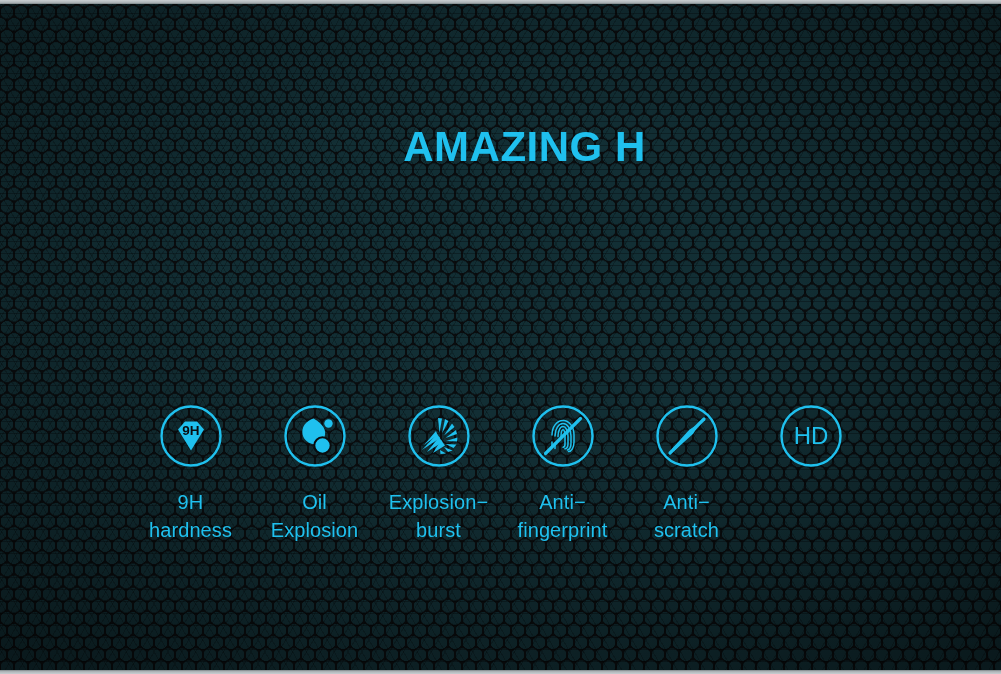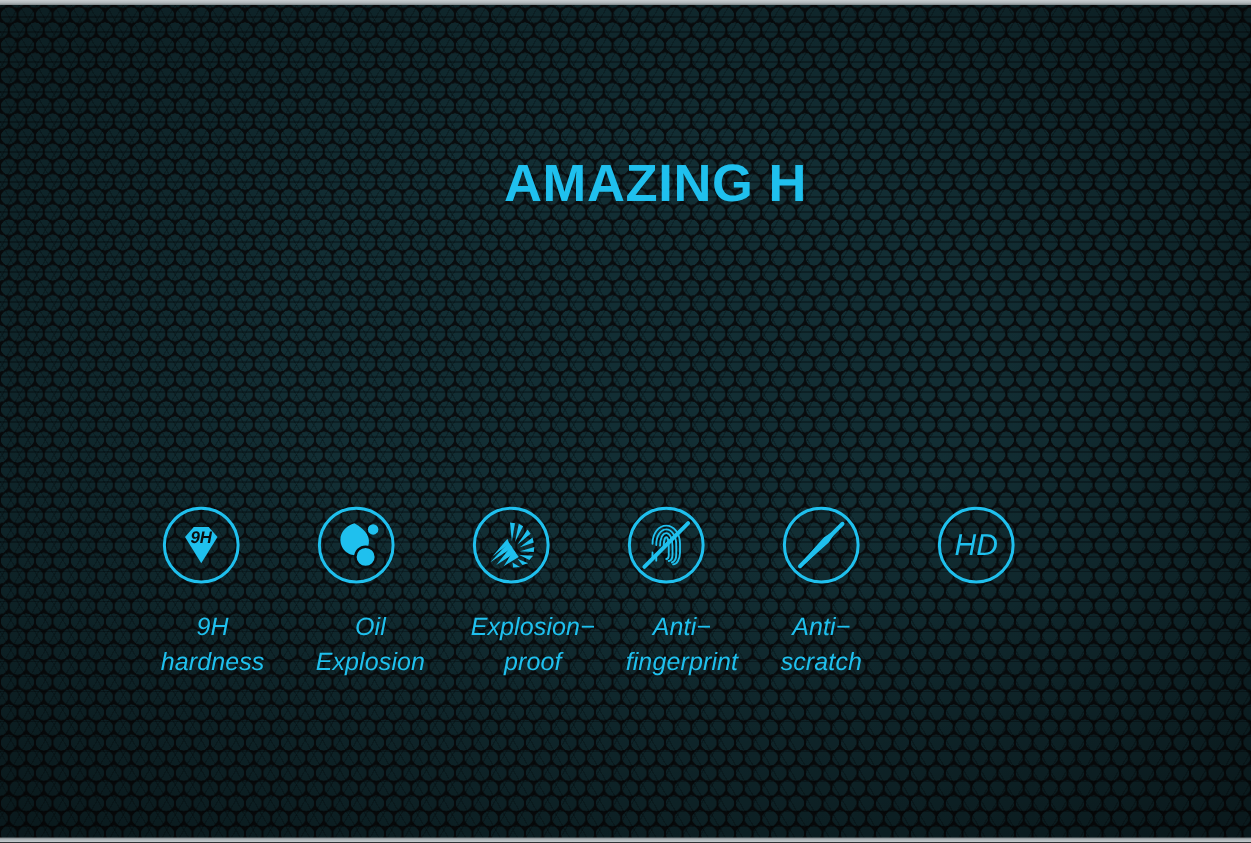--- a/index.html
+++ b/index.html
@@ -105,22 +105,21 @@
     left: 0;
     width: 100%;
     display: flex;
     justify-content: center;
     align-items: flex-start;
   }
   .feature {
     width: 124px;
     display: flex;
     flex-direction: column;
-    align-items: flex-start;
-    font-style: italic;
+    align-items: center;
   }
   .feature-icon {
     width: 64px;
     height: 64px;
     display: block;
   }
   .feature-label {
     margin-top: 20px;
     font-size: 20px;
     color: #1fc0ee;
@@ -182,21 +181,21 @@
             <path d="M35 29.5 L38 15 L41.5 17 Z"></path>
             <path d="M37 31.5 L45 19.5 L47.5 23 Z"></path>
             <path d="M38.5 34 L49 26 L50 30 Z"></path>
             <path d="M39 37 L50.5 33.5 L50 37.5 Z"></path>
             <path d="M38.5 40 L49.5 40.5 L46.5 44 Z"></path>
             <path d="M37 43 L45.5 46.5 L41 48 Z"></path>
             <path d="M33 46 L39 49.5 L33.5 50 Z"></path>
           </g>
         </svg>
         <div class="feature-label">Explosion−
-proof</div>
+burst</div>
       </div>
 
       <div class="feature">
         <svg class="feature-icon" viewBox="0 0 64 64">
           <circle cx="32" cy="32" r="29.5" fill="none" stroke="#1FC0EE" stroke-width="2.4"></circle>
           <g fill="none" stroke="#1FC0EE" stroke-width="1.5" stroke-linecap="round">
             <path d="M21 31 C21 22.7 25.9 16.5 32 16.5 C38.1 16.5 43 22.7 43 31 L43 38 C43 43.5 40.5 47.5 37.5 47.5"></path>
             <path d="M24 32 C24 24.8 27.6 19.5 32 19.5 C36.4 19.5 40 24.8 40 32 L40 39 C40 43 38.6 45.5 36.5 46"></path>
             <path d="M27 32.5 C27 26.8 29.2 22.5 32 22.5 C34.8 22.5 37 26.8 37 32.5 L37 39.5 C37 42.5 35.8 44.5 34 44.8"></path>
             <path d="M30 33 C30 29 30.9 25.8 32 25.8 C33.1 25.8 34 29 34 33 L34 40 C34 42 33.2 43.2 32 43.2"></path>

